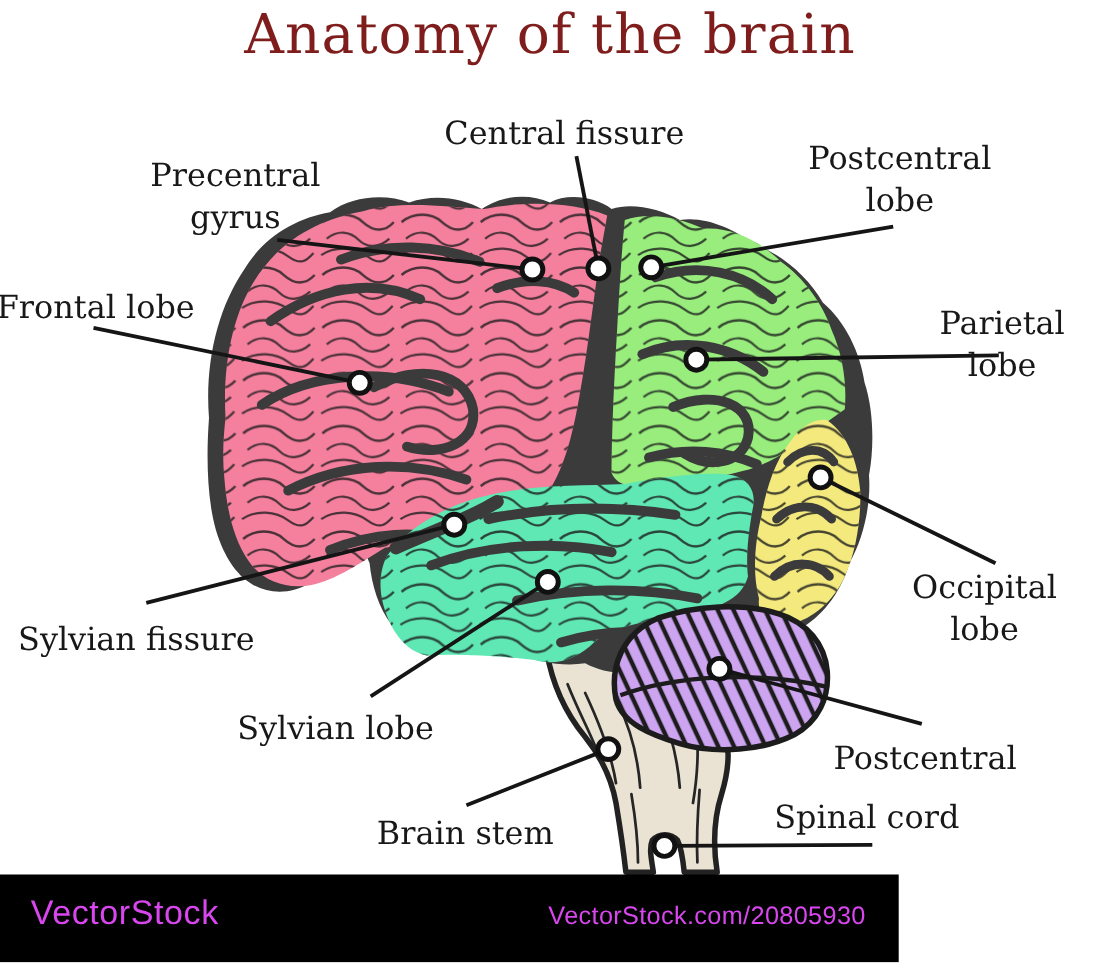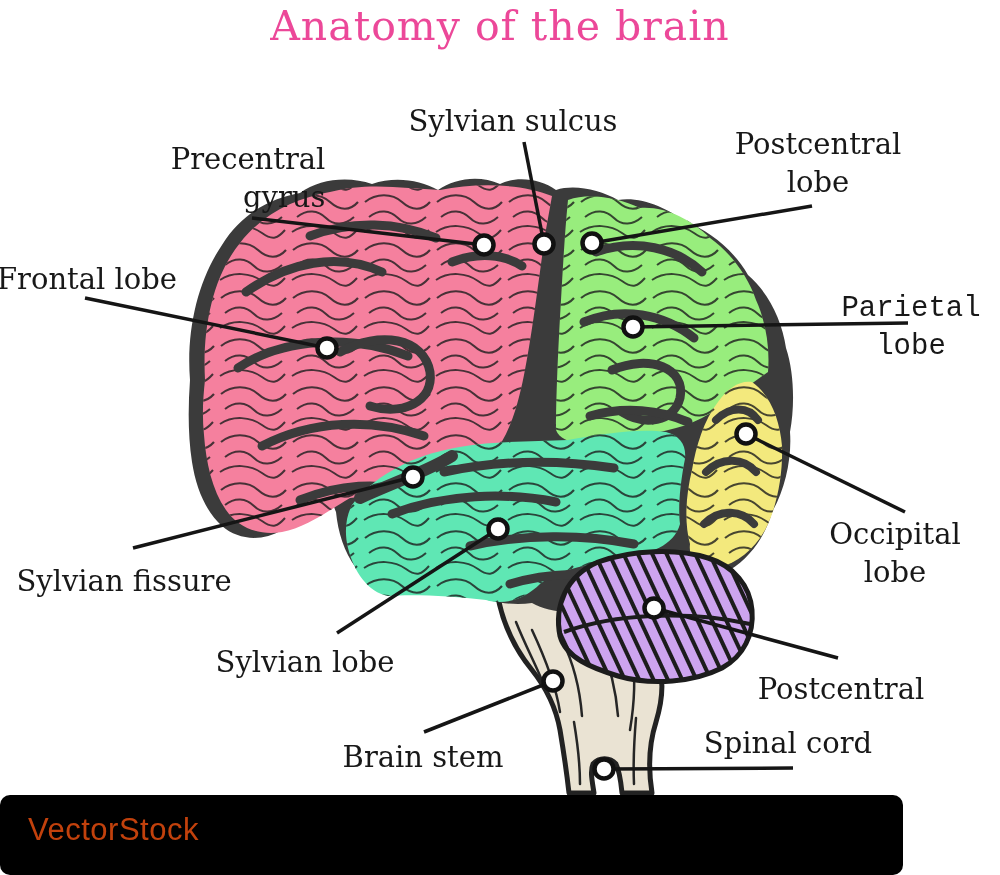--- a/index.html
+++ b/index.html
@@ -2,30 +2,30 @@
 <html><head>
 <meta charset="utf-8">
 <style>
   html,body{margin:0;padding:0;background:#fff;}
   .stage{
     position:relative;width:1000px;height:875px;background:#ffffff;overflow:hidden;
     font-family:"DejaVu Serif", serif;color:#1a1a1a;
   }
   .page-title{
     position:absolute;left:500px;top:2px;transform:translateX(-50%);
-    font-size:41px;white-space:nowrap;letter-spacing:1px;color:#ec4899;
+    font-size:50px;white-space:nowrap;letter-spacing:1px;color:#7f1d1d;
   }
   .diagram-label{
     position:absolute;transform:translateX(-50%);
     font-size:29px;line-height:1.30;text-align:center;white-space:pre-line;color:#181818;
   }
   svg.art{position:absolute;left:0;top:0;}
   .watermark-bar{
-    position:absolute;left:0;top:795px;width:903px;height:80px;background:#000000;
-    font-family:"Liberation Sans", sans-serif;color:#c2410c;border-radius:10px;
+    position:absolute;left:0;top:795px;width:817px;height:80px;background:#000000;
+    font-family:"Liberation Sans", sans-serif;color:#d946ef;
   }
   .wm-brand{position:absolute;left:28px;top:17px;font-size:31px;letter-spacing:.5px;}
   .wm-url{position:absolute;right:30px;top:24px;font-size:23px;letter-spacing:.3px;}
 </style>
 </head>
 <body>
 
 <div class="stage">
 
   <svg class="art" width="1000" height="875" viewBox="0 0 1000 875">
@@ -262,31 +262,32 @@
       <circle cx="746" cy="434" r="9.5"></circle>
       <circle cx="498" cy="529" r="9.5"></circle>
       <circle cx="654" cy="608" r="9.5"></circle>
       <circle cx="553" cy="681" r="9.5"></circle>
       <circle cx="604" cy="769" r="9.5"></circle>
     </g>
   </svg>
 
   <div class="page-title">Anatomy of the brain</div>
 
-  <div class="diagram-label" style="left:513px;top:103px;">Sylvian sulcus</div>
-  <div class="diagram-label" style="left:248px;top:141px;text-align:right;">Precentral
+  <div class="diagram-label" style="left:513px;top:103px;">Central fissure</div>
+  <div class="diagram-label" style="left:214px;top:141px;">Precentral
 gyrus</div>
   <div class="diagram-label" style="left:818px;top:126px;">Postcentral
 lobe</div>
   <div class="diagram-label" style="left:87px;top:261px;">Frontal lobe</div>
-  <div class="diagram-label" style="left:911px;top:290px;font-family:Liberation Mono, monospace;">Parietal lobe</div>
+  <div class="diagram-label" style="left:911px;top:276px;">Parietal lobe</div>
   <div class="diagram-label" style="left:124px;top:563px;">Sylvian fissure</div>
   <div class="diagram-label" style="left:895px;top:516px;">Occipital lobe</div>
   <div class="diagram-label" style="left:305px;top:644px;">Sylvian lobe</div>
   <div class="diagram-label" style="left:841px;top:671px;">Postcentral</div>
   <div class="diagram-label" style="left:788px;top:725px;">Spinal cord</div>
   <div class="diagram-label" style="left:423px;top:739px;">Brain stem</div>
 
   <div class="watermark-bar">
     <span class="wm-brand">VectorStock</span>
+    <span class="wm-url">VectorStock.com/20805930</span>
   </div>
 
 </div>
 
 </body></html>

